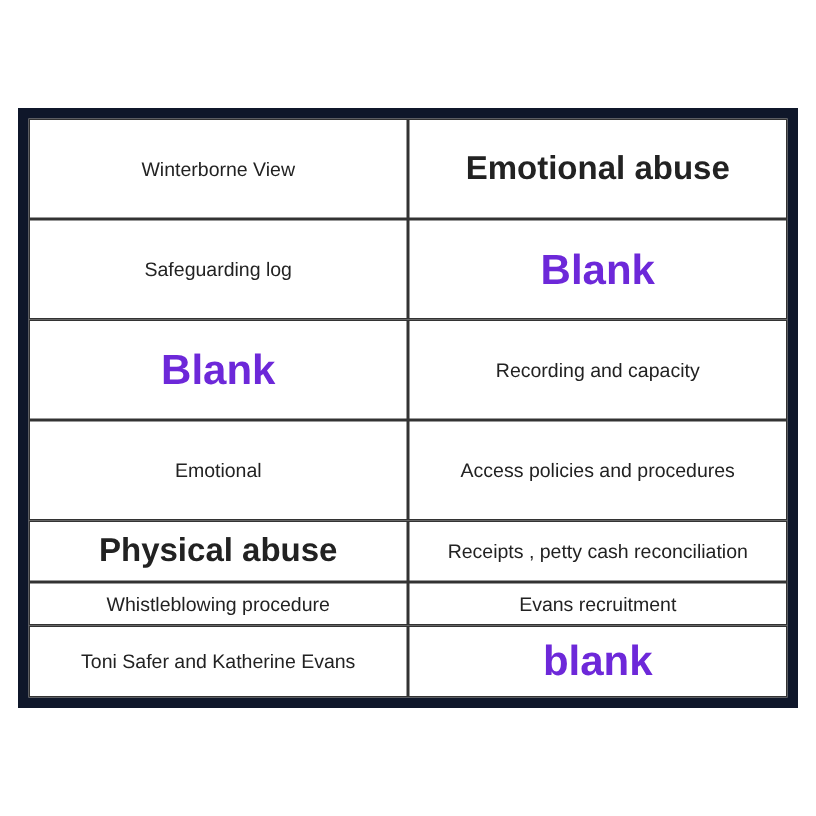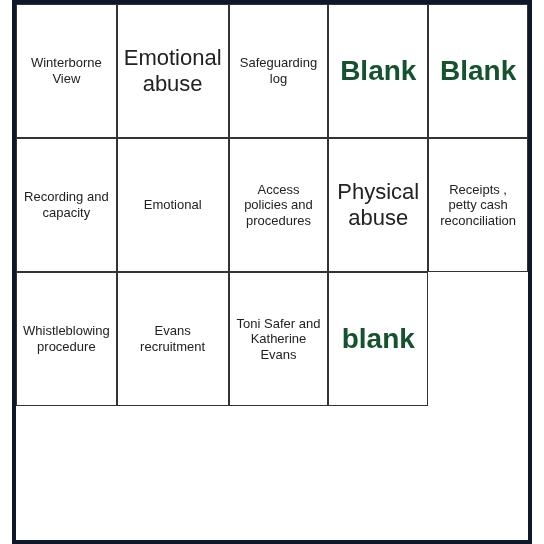--- a/index.html
+++ b/index.html
@@ -13,24 +13,24 @@
       height: 544px;
       background: #ffffff;
       font-family: Arial, sans-serif;
       display: flex;
       align-items: center;
       justify-content: center;
     }
 
     .bingo-card {
       width: 520px;
-      height: 544px;
-      border: 4px solid #0f172a;
+      height: 400px;
+      border: 7px solid #0f172a;
       display: grid;
-      grid-template-columns: repeat(5, 1fr);
+      grid-template-columns: repeat(2, 1fr);
       grid-template-rows: repeat(4, 1fr);
     }
 
     .cell {
       border: 1px solid #333;
       display: flex;
       align-items: center;
       justify-content: center;
       text-align: center;
       padding: 6px;
@@ -38,26 +38,26 @@
     }
 
     .cell-text {
       font-size: 13px;
       color: #222;
     }
 
     .cell-large {
       font-size: 28px;
       font-weight: bold;
-      color: #14532d;
+      color: #6d28d9;
     }
 
     .cell-medium {
       font-size: 22px;
-      font-weight: normal;
+      font-weight: bold;
       color: #222;
     }
   </style>
 </head>
 <body>
 
 <div class="bingo-card">
 <div class="cell">
       <span class="cell-text">Winterborne View</span>
     </div>

